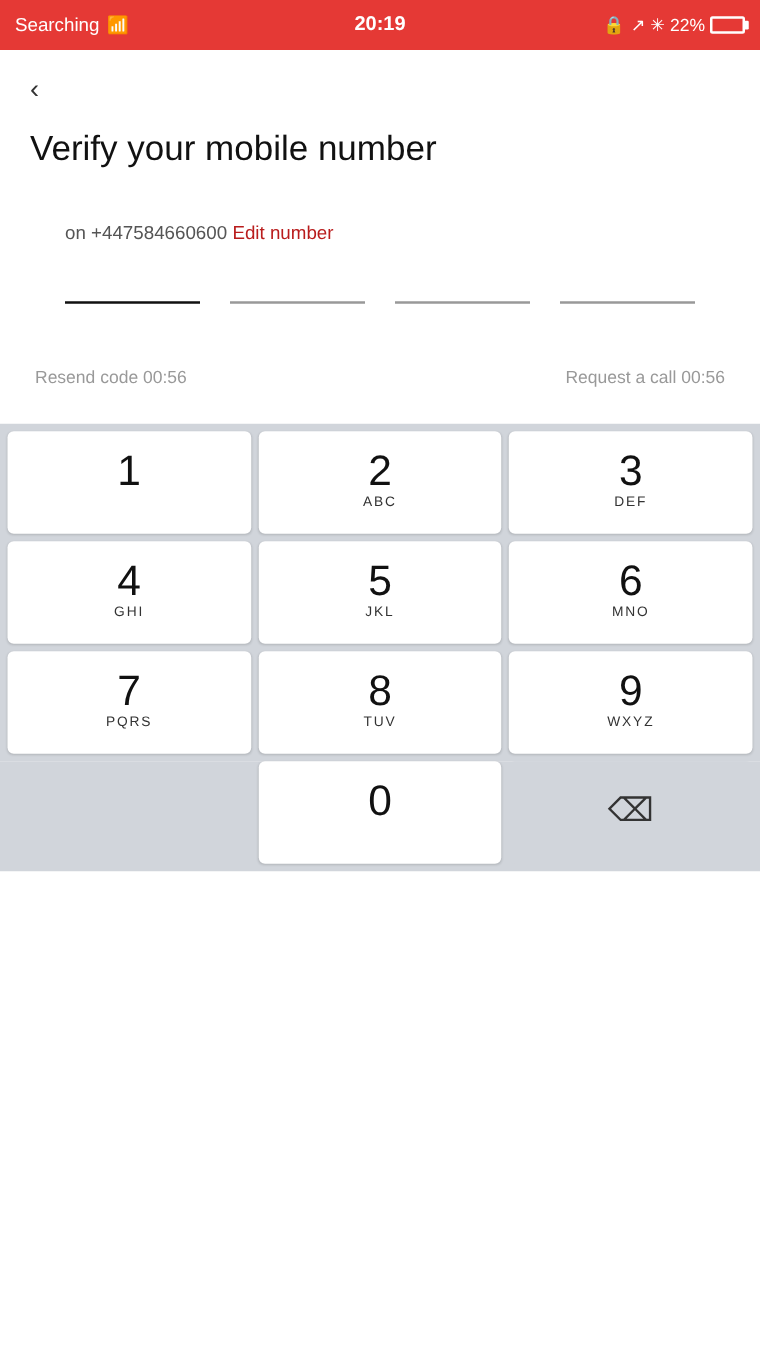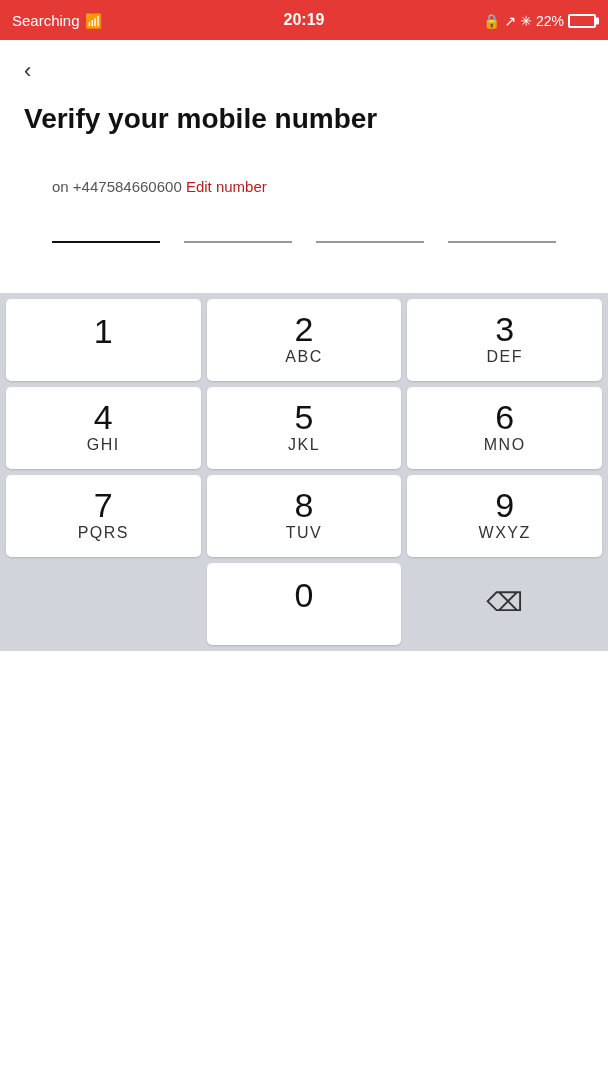--- a/index.html
+++ b/index.html
@@ -12,21 +12,21 @@
       background: #fff;
       overflow-x: hidden;
     }
 
     
     .status-bar {
       background: #e53935;
       color: white;
       height: 40px;
       display: flex;
-      align-items: flex-end;
+      align-items: center;
       justify-content: space-between;
       padding: 11px 12px;
       font-size: 15px;
       font-weight: 500;
     }
     .status-left {
       display: flex;
       align-items: center;
       gap: 6px;
     }
@@ -82,21 +82,21 @@
       font-size: 22px;
       color: #333;
       cursor: pointer;
       margin-bottom: 20px;
       display: inline-block;
       line-height: 1;
     }
 
     .page-title {
       font-size: 28px;
-      font-weight: 700;
+      font-weight: 400;
       color: #111;
       margin-bottom: 18px;
       line-height: 1.2;
     }
 
     .description {
       font-size: 15px;
       color: #555;
       line-height: 1.5;
       margin-bottom: 40px;
@@ -174,21 +174,21 @@
 
     .key .num {
       font-size: 34px;
       font-weight: 300;
       color: #111;
       line-height: 1;
       margin-bottom: 2px;
     }
 
     .key .letters {
-      font-size: 16px;
+      font-size: 11px;
       color: #333;
       font-weight: 500;
       letter-spacing: 1.5px;
       min-height: 14px;
     }
 
     .key-empty {
       background: transparent;
       border: none;
       box-shadow: none;
@@ -247,20 +247,24 @@
 
   
   <div class="pin-container">
     <div class="pin-box active"></div>
     <div class="pin-box"></div>
     <div class="pin-box"></div>
     <div class="pin-box"></div>
   </div>
 
   
+  <div class="action-row">
+    <span class="action-text">Resend code 00:56</span>
+    <span class="action-text">Request a call 00:56</span>
+  </div>
 
 </div>
 
 <div class="keypad" id="keypad-grid">
 <button class="key">
       <span class="num">1</span>
       <span class="letters"></span>
     </button>
     <button class="key">
       <span class="num">2</span>

